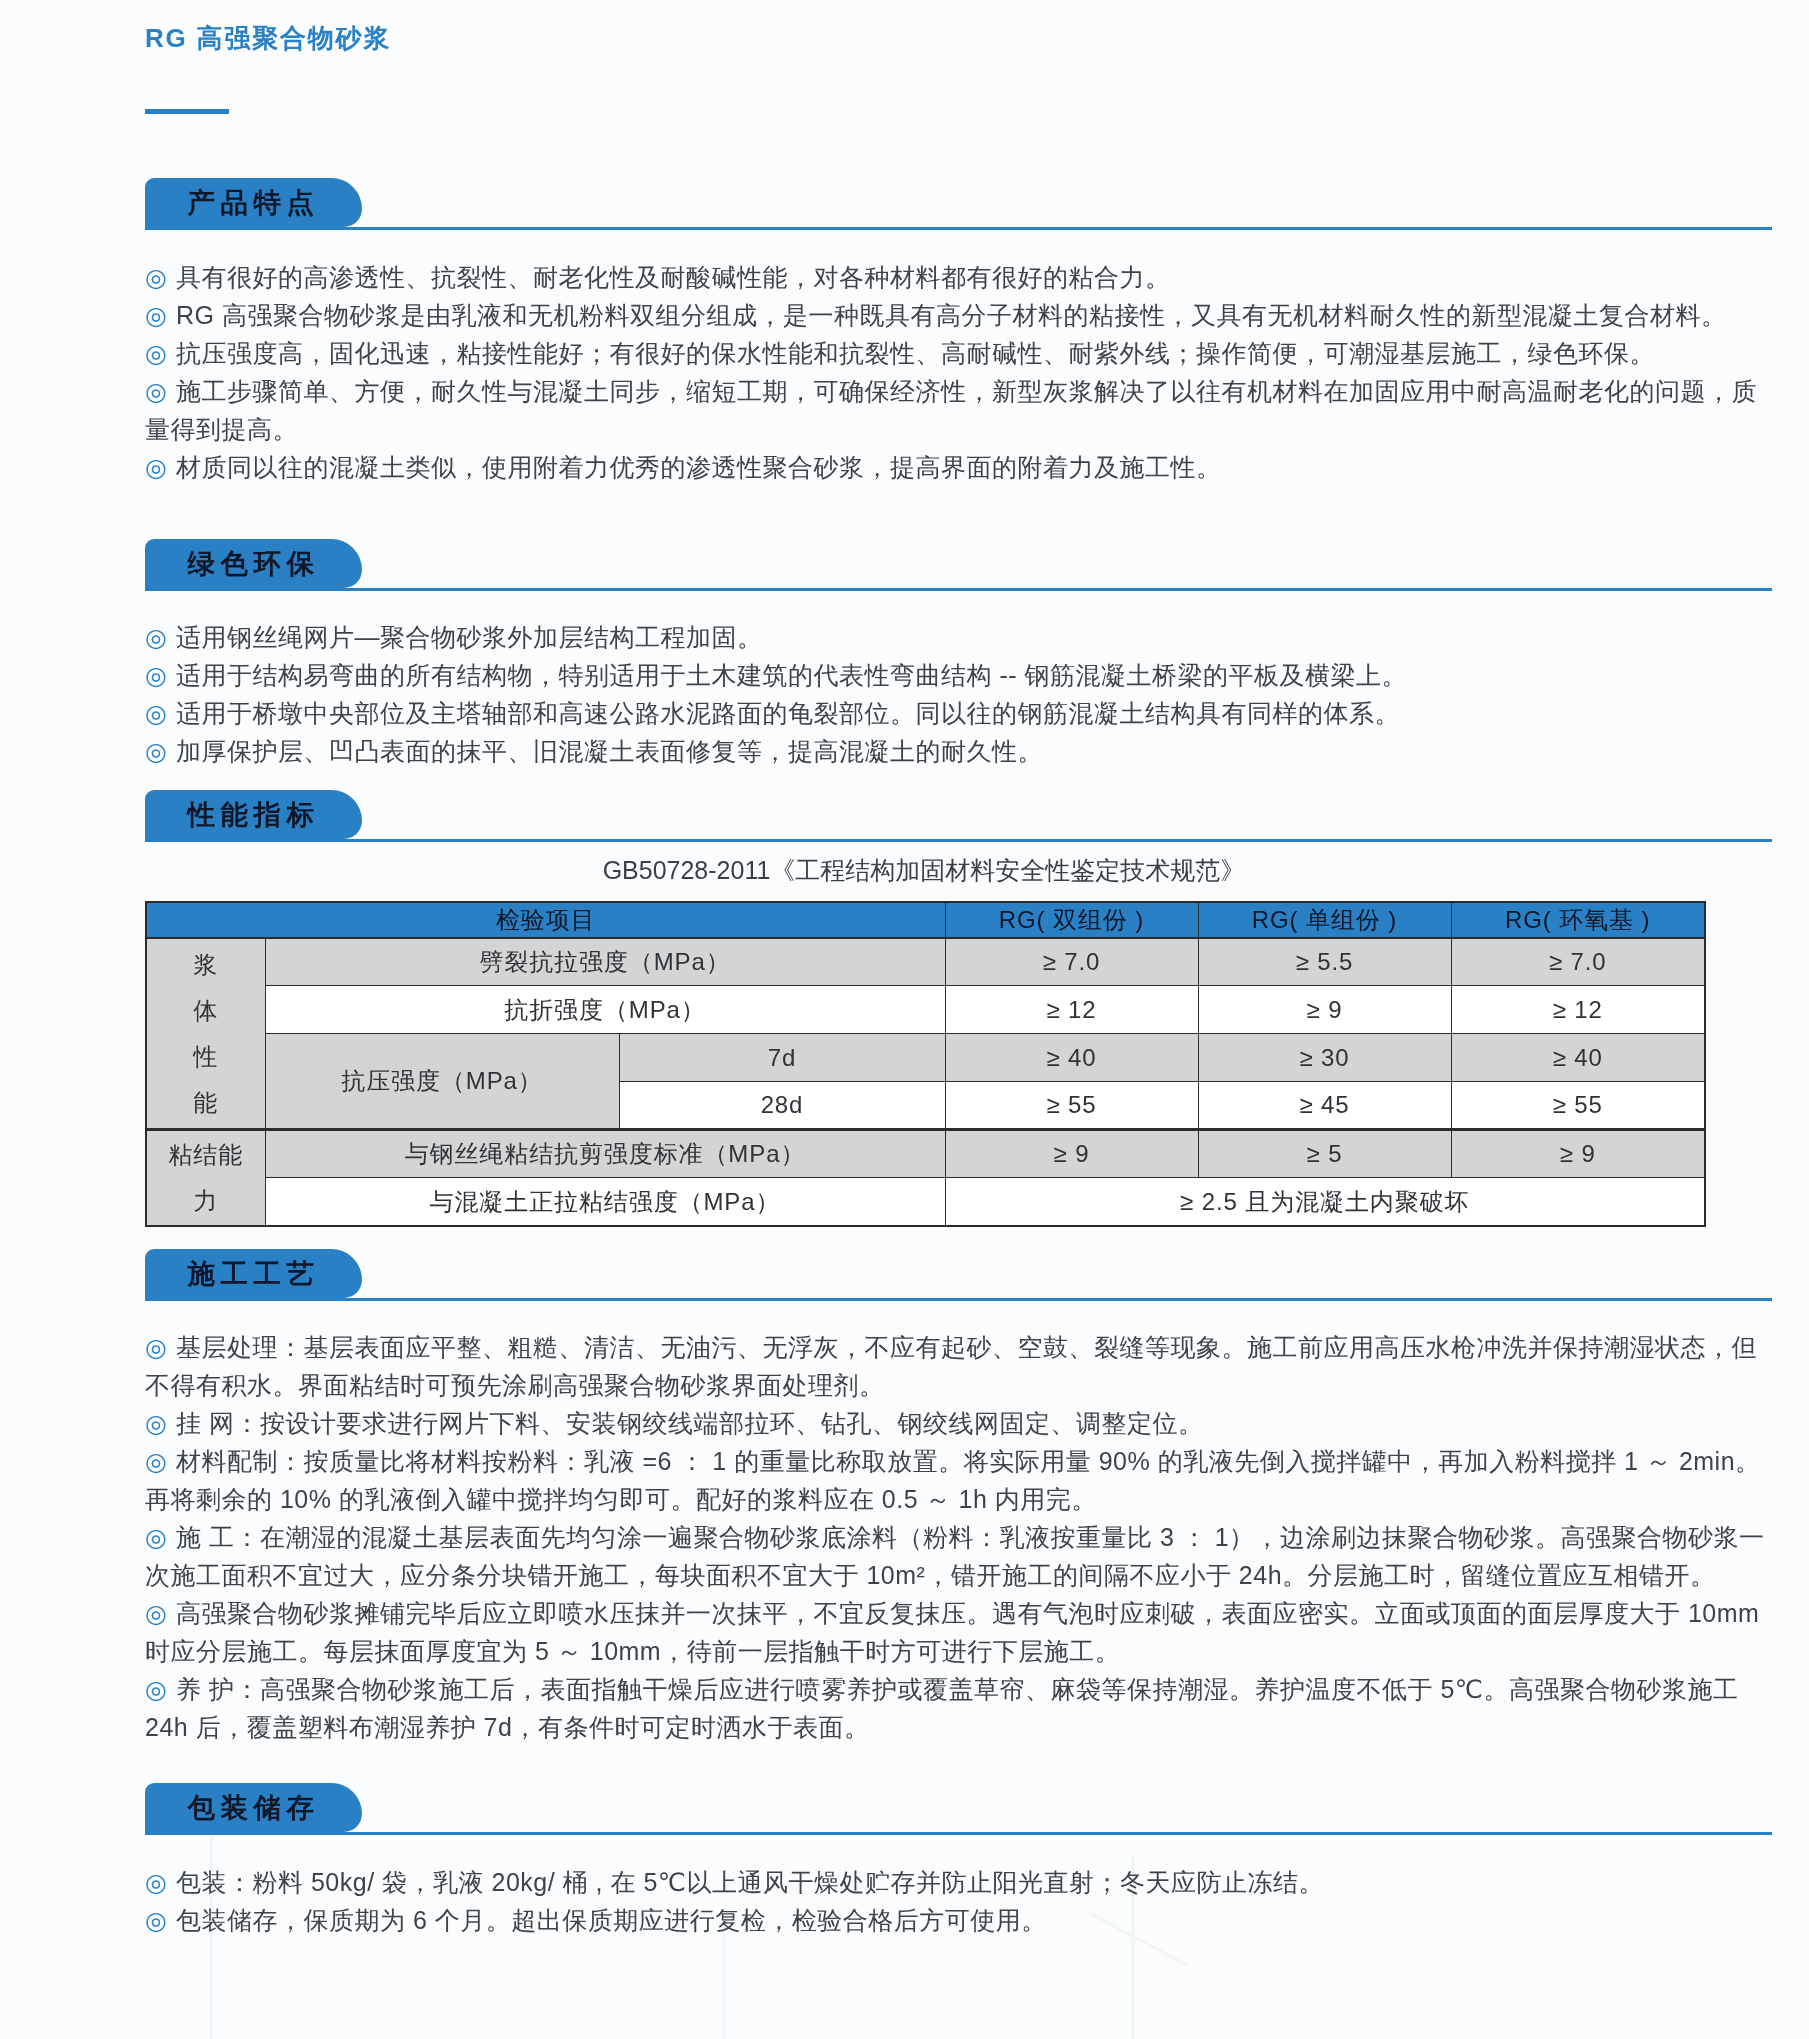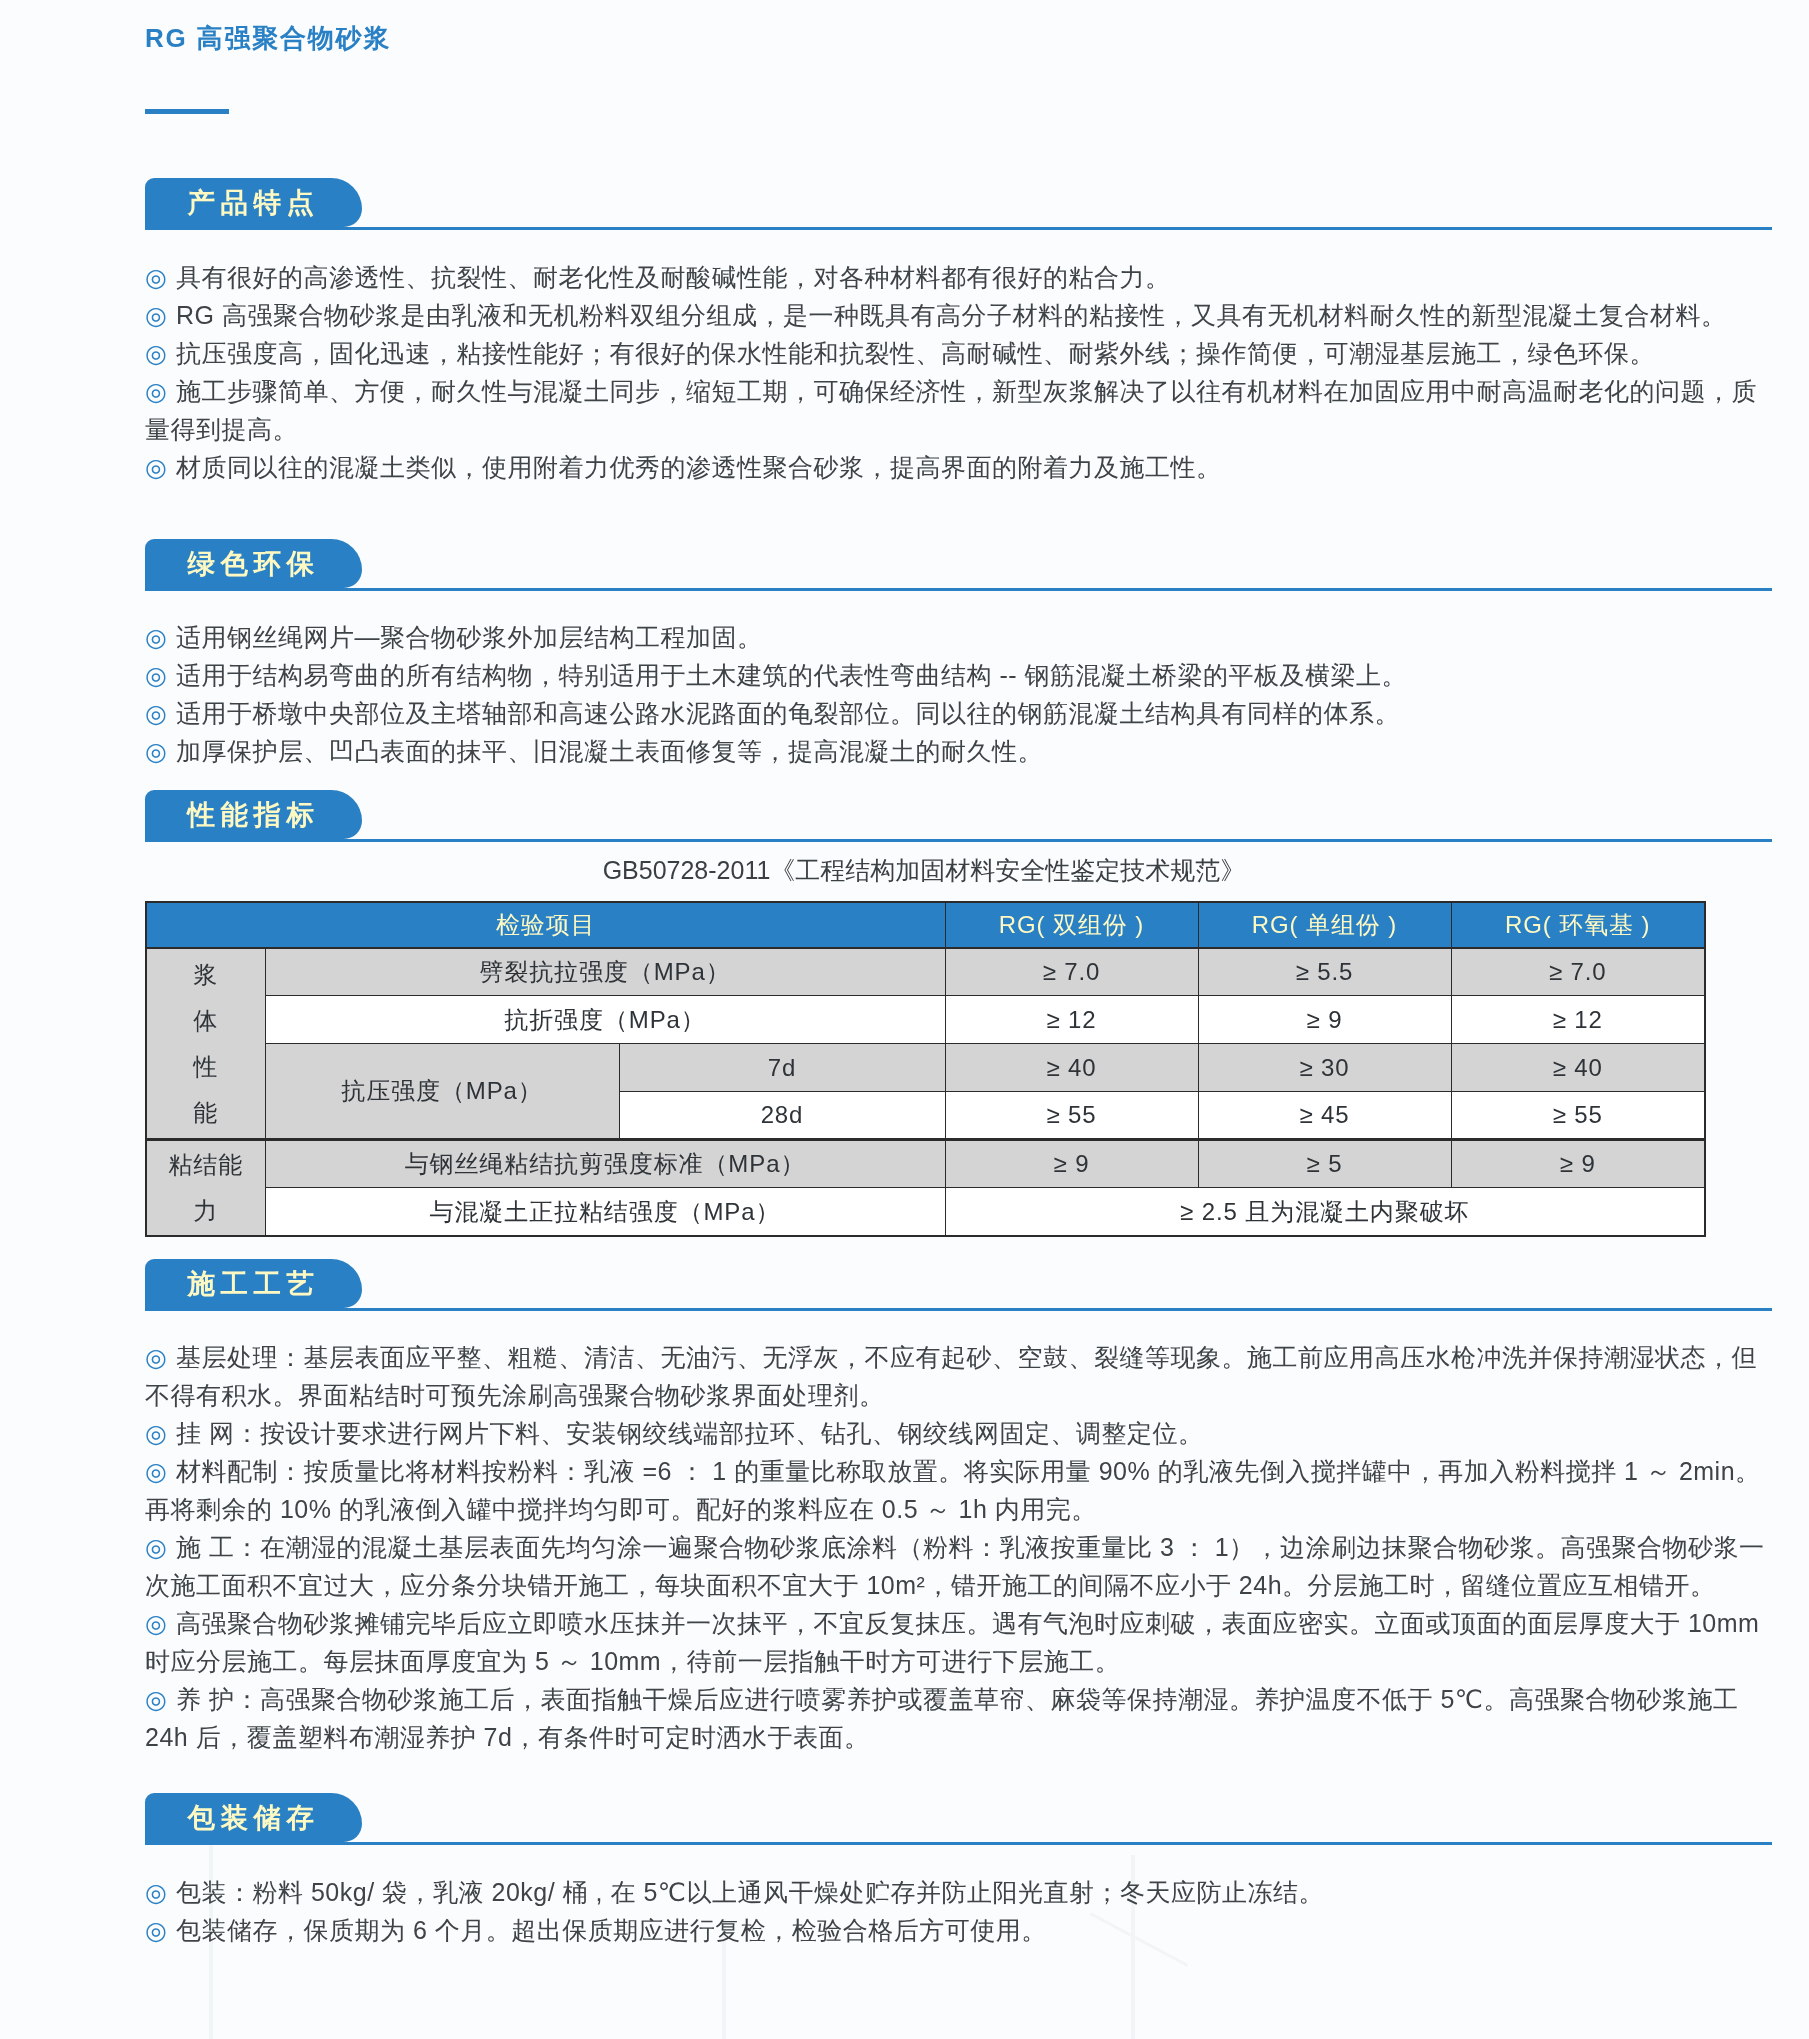--- a/index.html
+++ b/index.html
@@ -24,21 +24,21 @@
   
   section{display:block;}
   .sec-features{margin-top:64px;}
   .sec-scope{margin-top:53px;}
   .sec-performance{margin-top:20px;}
   .sec-process{margin-top:22px;}
   .sec-packaging{margin-top:37px;}
   .sec-head{border-bottom:3.7px solid var(--accent);width:1627px;}
   .badge{
     display:inline-block;width:217px;height:49px;background:var(--accent);
-    border-radius:9.2px 31px 18.4px 0;color:#fef9c3;font-size:27.5px;font-weight:bold;
+    border-radius:9.2px 31px 18.4px 0;color:#0f172a;font-size:27.5px;font-weight:bold;
     text-align:center;line-height:49px;letter-spacing:5.5px;vertical-align:bottom;
   }
 
   
   .bullets{margin-top:27.5px;width:1627px;}
   .b-row{font-size:25px;line-height:38px;color:var(--text);}
   .b-item{display:inline;}
   .b-item + .b-item{margin-left:108px;}
   .b-mark{color:var(--accent);margin-right:9.2px;}
   .b-text{letter-spacing:0.5px;}
@@ -49,22 +49,22 @@
     border-collapse:collapse;table-layout:fixed;width:1558px;margin-top:14.7px;
     border:2.8px solid var(--border);
   }
   table.perf col.c0{width:119px;}
   table.perf col.c1{width:354px;}
   table.perf col.c2{width:326px;}
   table.perf col.c3{width:253px;}
   table.perf col.c4{width:253px;}
   table.perf col.c5{width:254px;}
   table.perf th{
-    background:var(--accent);color:#fef9c3;font-size:24px;font-weight:normal;
-    height:46px;border:1.8px solid var(--border);border-bottom-width:2.8px;letter-spacing:0.9px;
+    background:var(--accent);color:#0f172a;font-size:24px;font-weight:normal;
+    height:36px;border:1.8px solid var(--border);border-bottom-width:2.8px;letter-spacing:0.9px;
   }
   table.perf td{
     height:48px;border:1.8px solid var(--border);text-align:center;
     font-size:24px;color:#2e3338;background:#fff;letter-spacing:0.9px;
   }
   table.perf tr.gray > td{background:var(--gray);}
   table.perf td.group{background:var(--gray);white-space:pre-line;line-height:46px;}
   table.perf tr.tsep > td{border-top-width:3.7px;}
 
   

